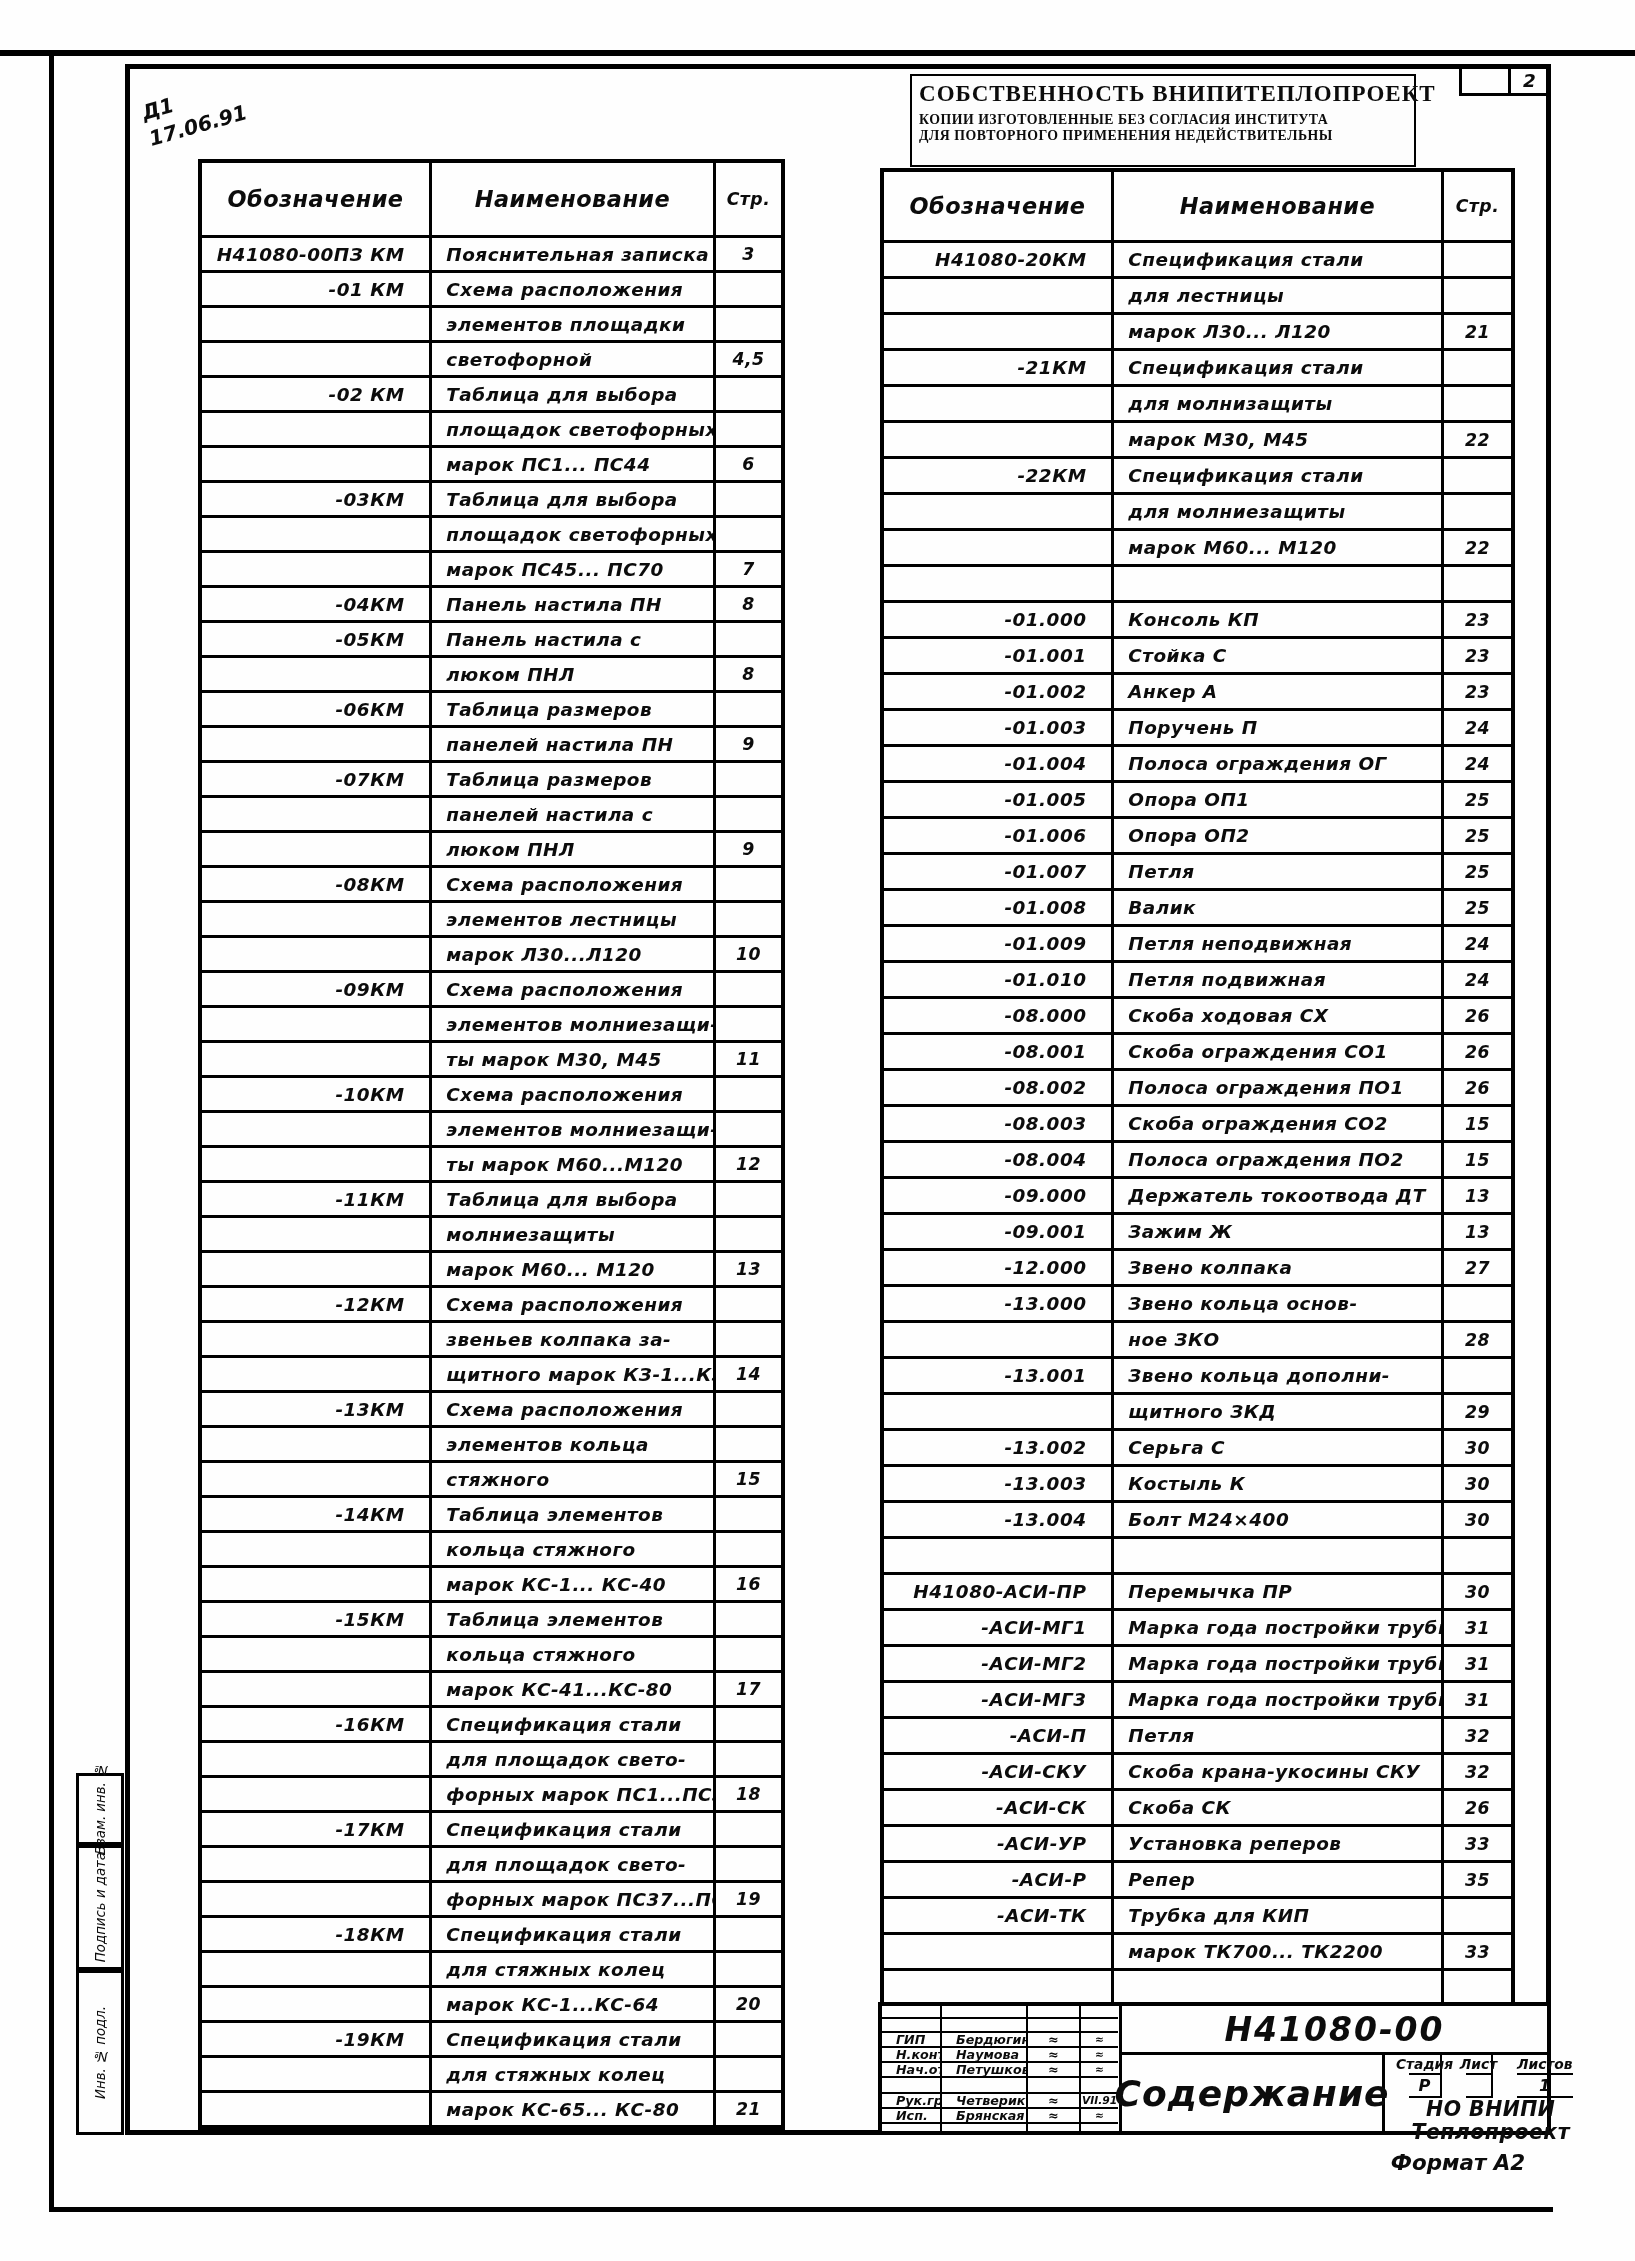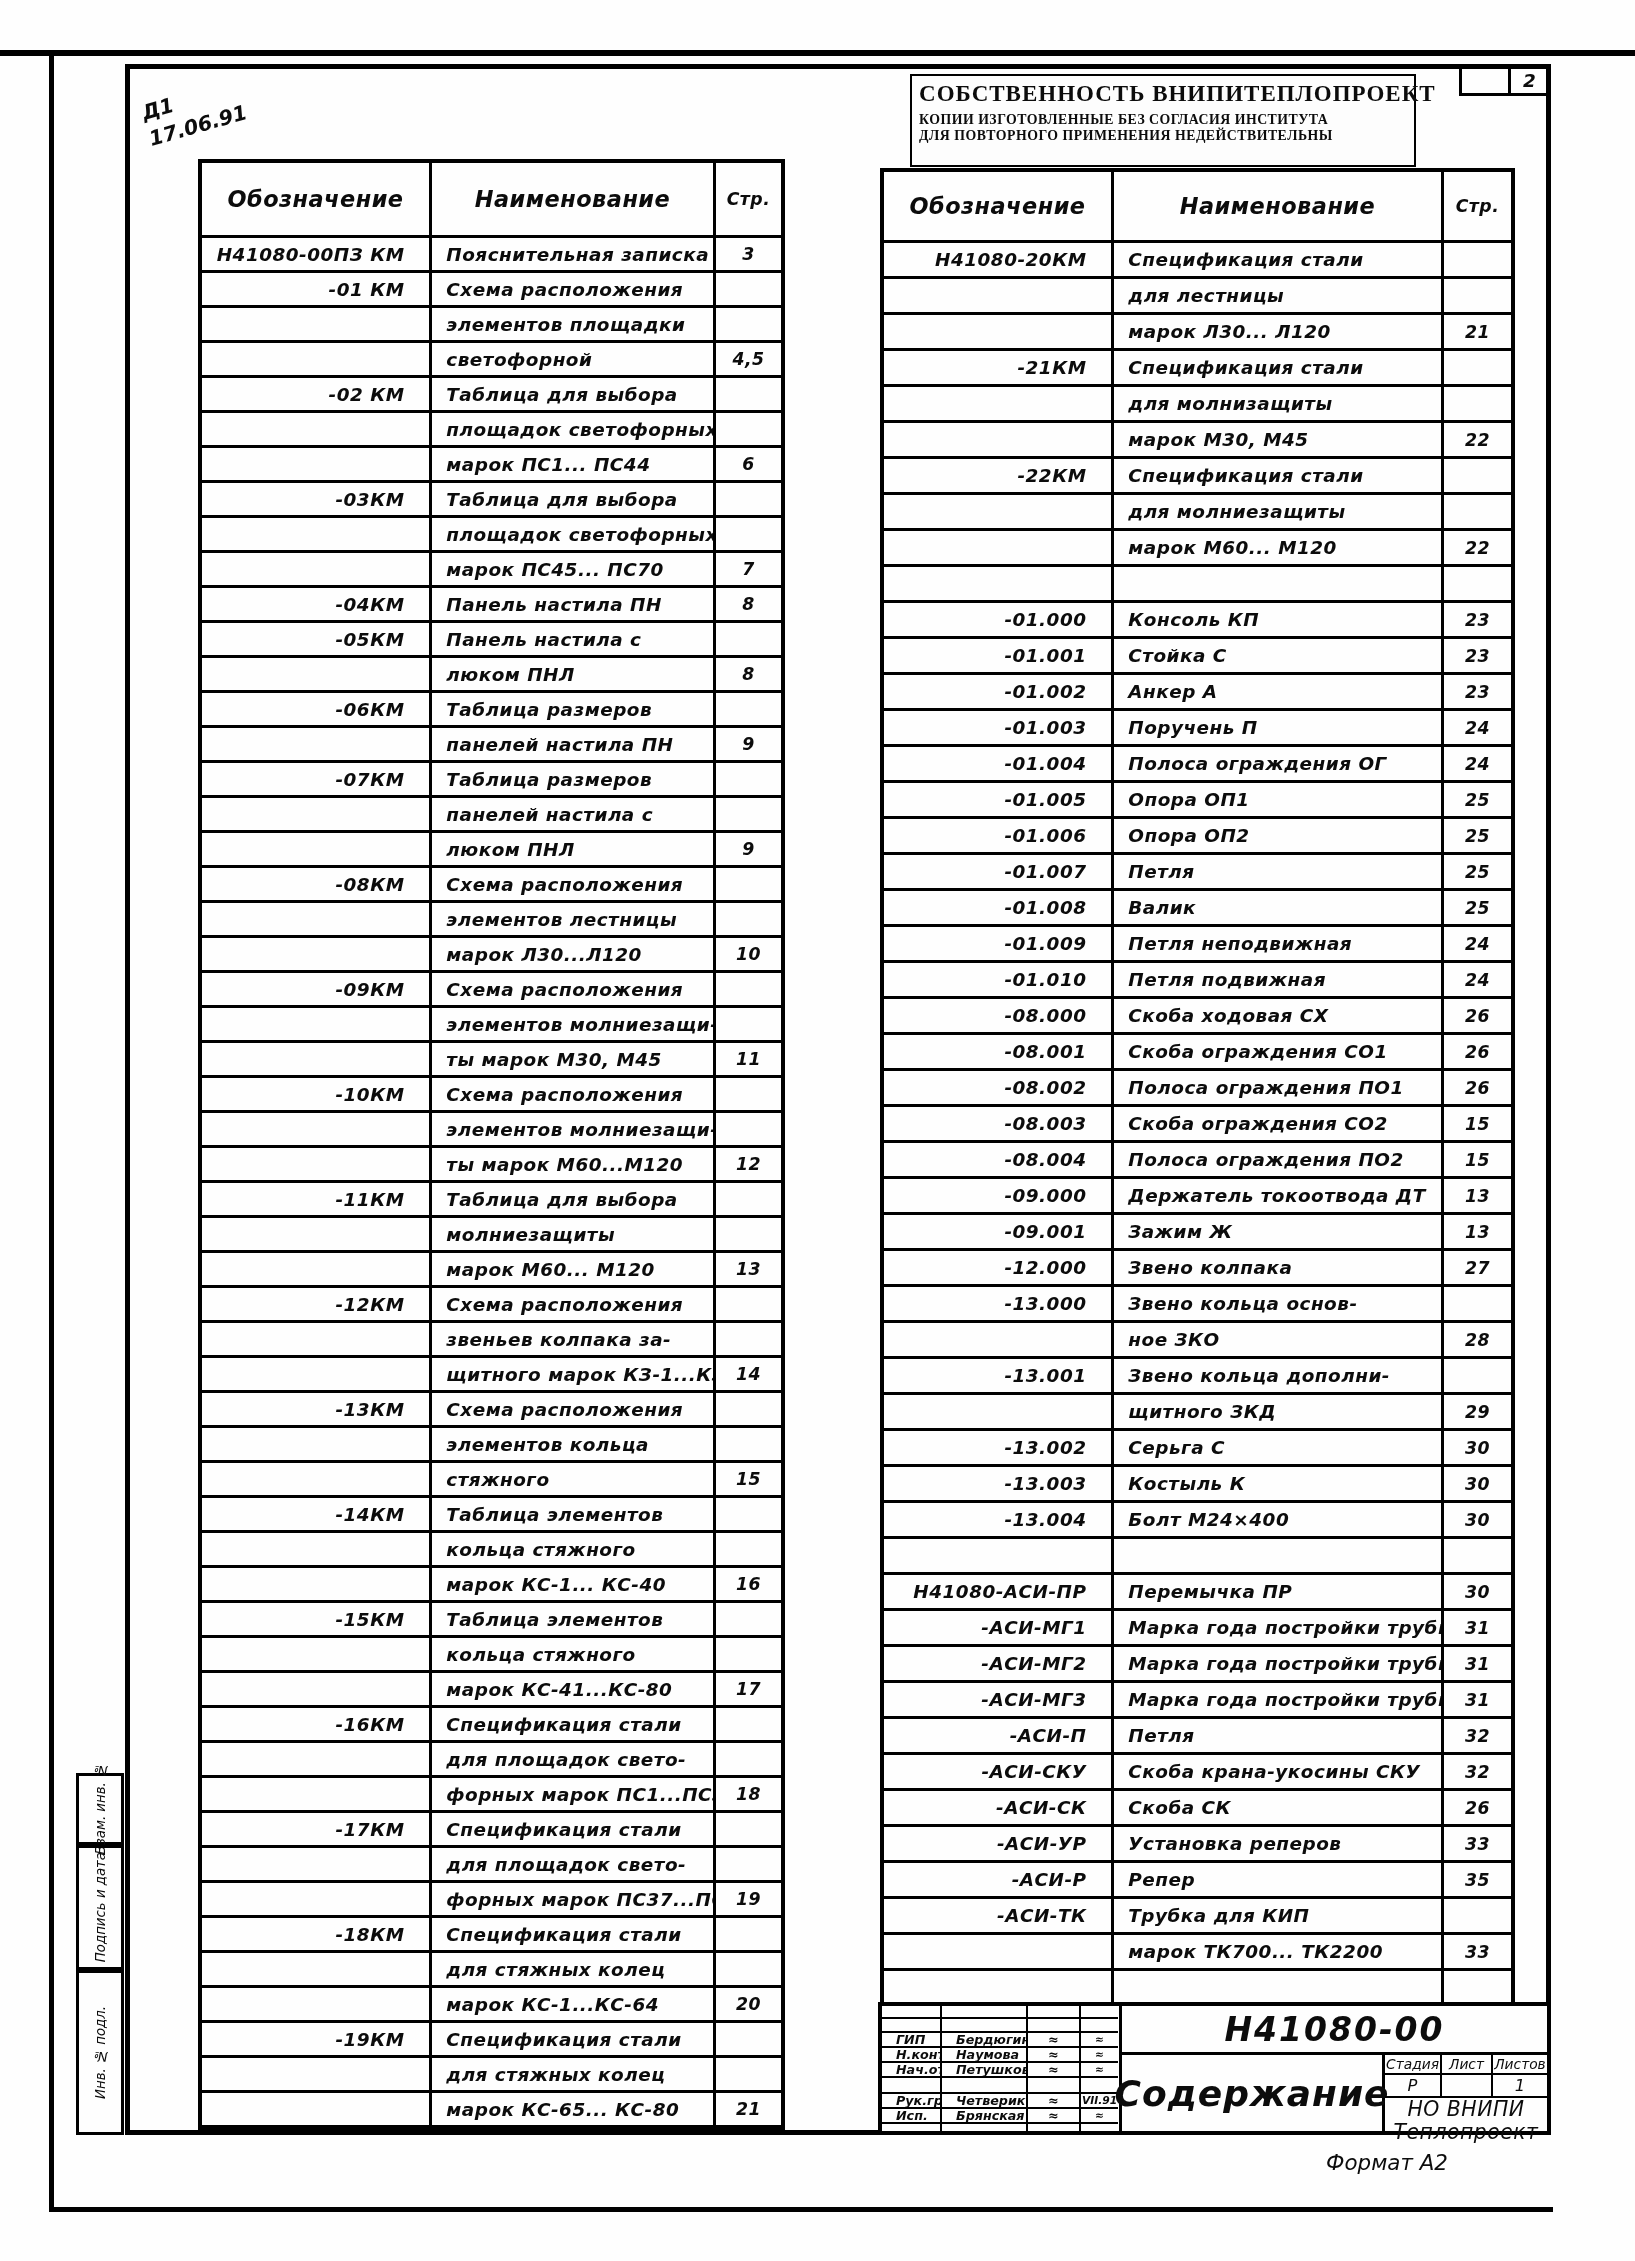--- a/index.html
+++ b/index.html
@@ -60,28 +60,28 @@
   .tb-sig .tcell.c3{border-right:none;justify-content:center;font-size:10.7px;}
   .tb-doc{position:absolute;left:240px;top:0;right:0;height:49px;border-bottom:3.1px solid #000;
           box-sizing:border-box;display:flex;align-items:center;justify-content:center;
           font-style:italic;font-weight:bold;font-size:33px;letter-spacing:2px;}
   .tb-title{position:absolute;left:240px;top:49px;width:263px;bottom:0;border-right:3.1px solid #000;
             box-sizing:border-box;display:flex;align-items:center;justify-content:center;
             font-style:italic;font-weight:bold;font-size:36px;letter-spacing:1px;}
   .tb-stage{position:absolute;left:503px;top:49px;right:0;bottom:0;display:grid;
             grid-template-columns:57px 51px 1fr;grid-template-rows:20.4px 22.4px 1fr;}
   .tb-stage .scell{border-right:2px solid #000;border-bottom:2px solid #000;display:flex;
-                   align-items:center;justify-content:center;font-style:italic;font-weight:normal;}
+                   align-items:center;justify-content:center;font-style:italic;font-weight:bold;margin-left:24px;}
   .tb-stage .scell.last{border-right:none;}
   .tb-stage .shead{font-size:13.8px;}
   .tb-stage .sval{font-size:16.3px;}
   .tb-org{grid-column:1 / span 3;border-bottom:none !important;border-right:none !important;
           flex-direction:column;line-height:23.4px;font-size:20.4px;letter-spacing:0.5px;}
-  .format-note{position:absolute;left:1295px;top:2150px;width:184px;text-align:center;
-               font-style:italic;font-weight:normal;font-size:21.4px;}
+  .format-note{position:absolute;left:1366px;top:2150px;width:184px;text-align:center;
+               font-style:italic;font-weight:bold;font-size:21.4px;}
 </style>
 </head>
 <body>
 
 <div class="sheet">
   <div class="outer-top"></div>
   <div class="outer-left"></div>
   <div class="outer-bottom"></div>
   <div class="frame"></div>
 

